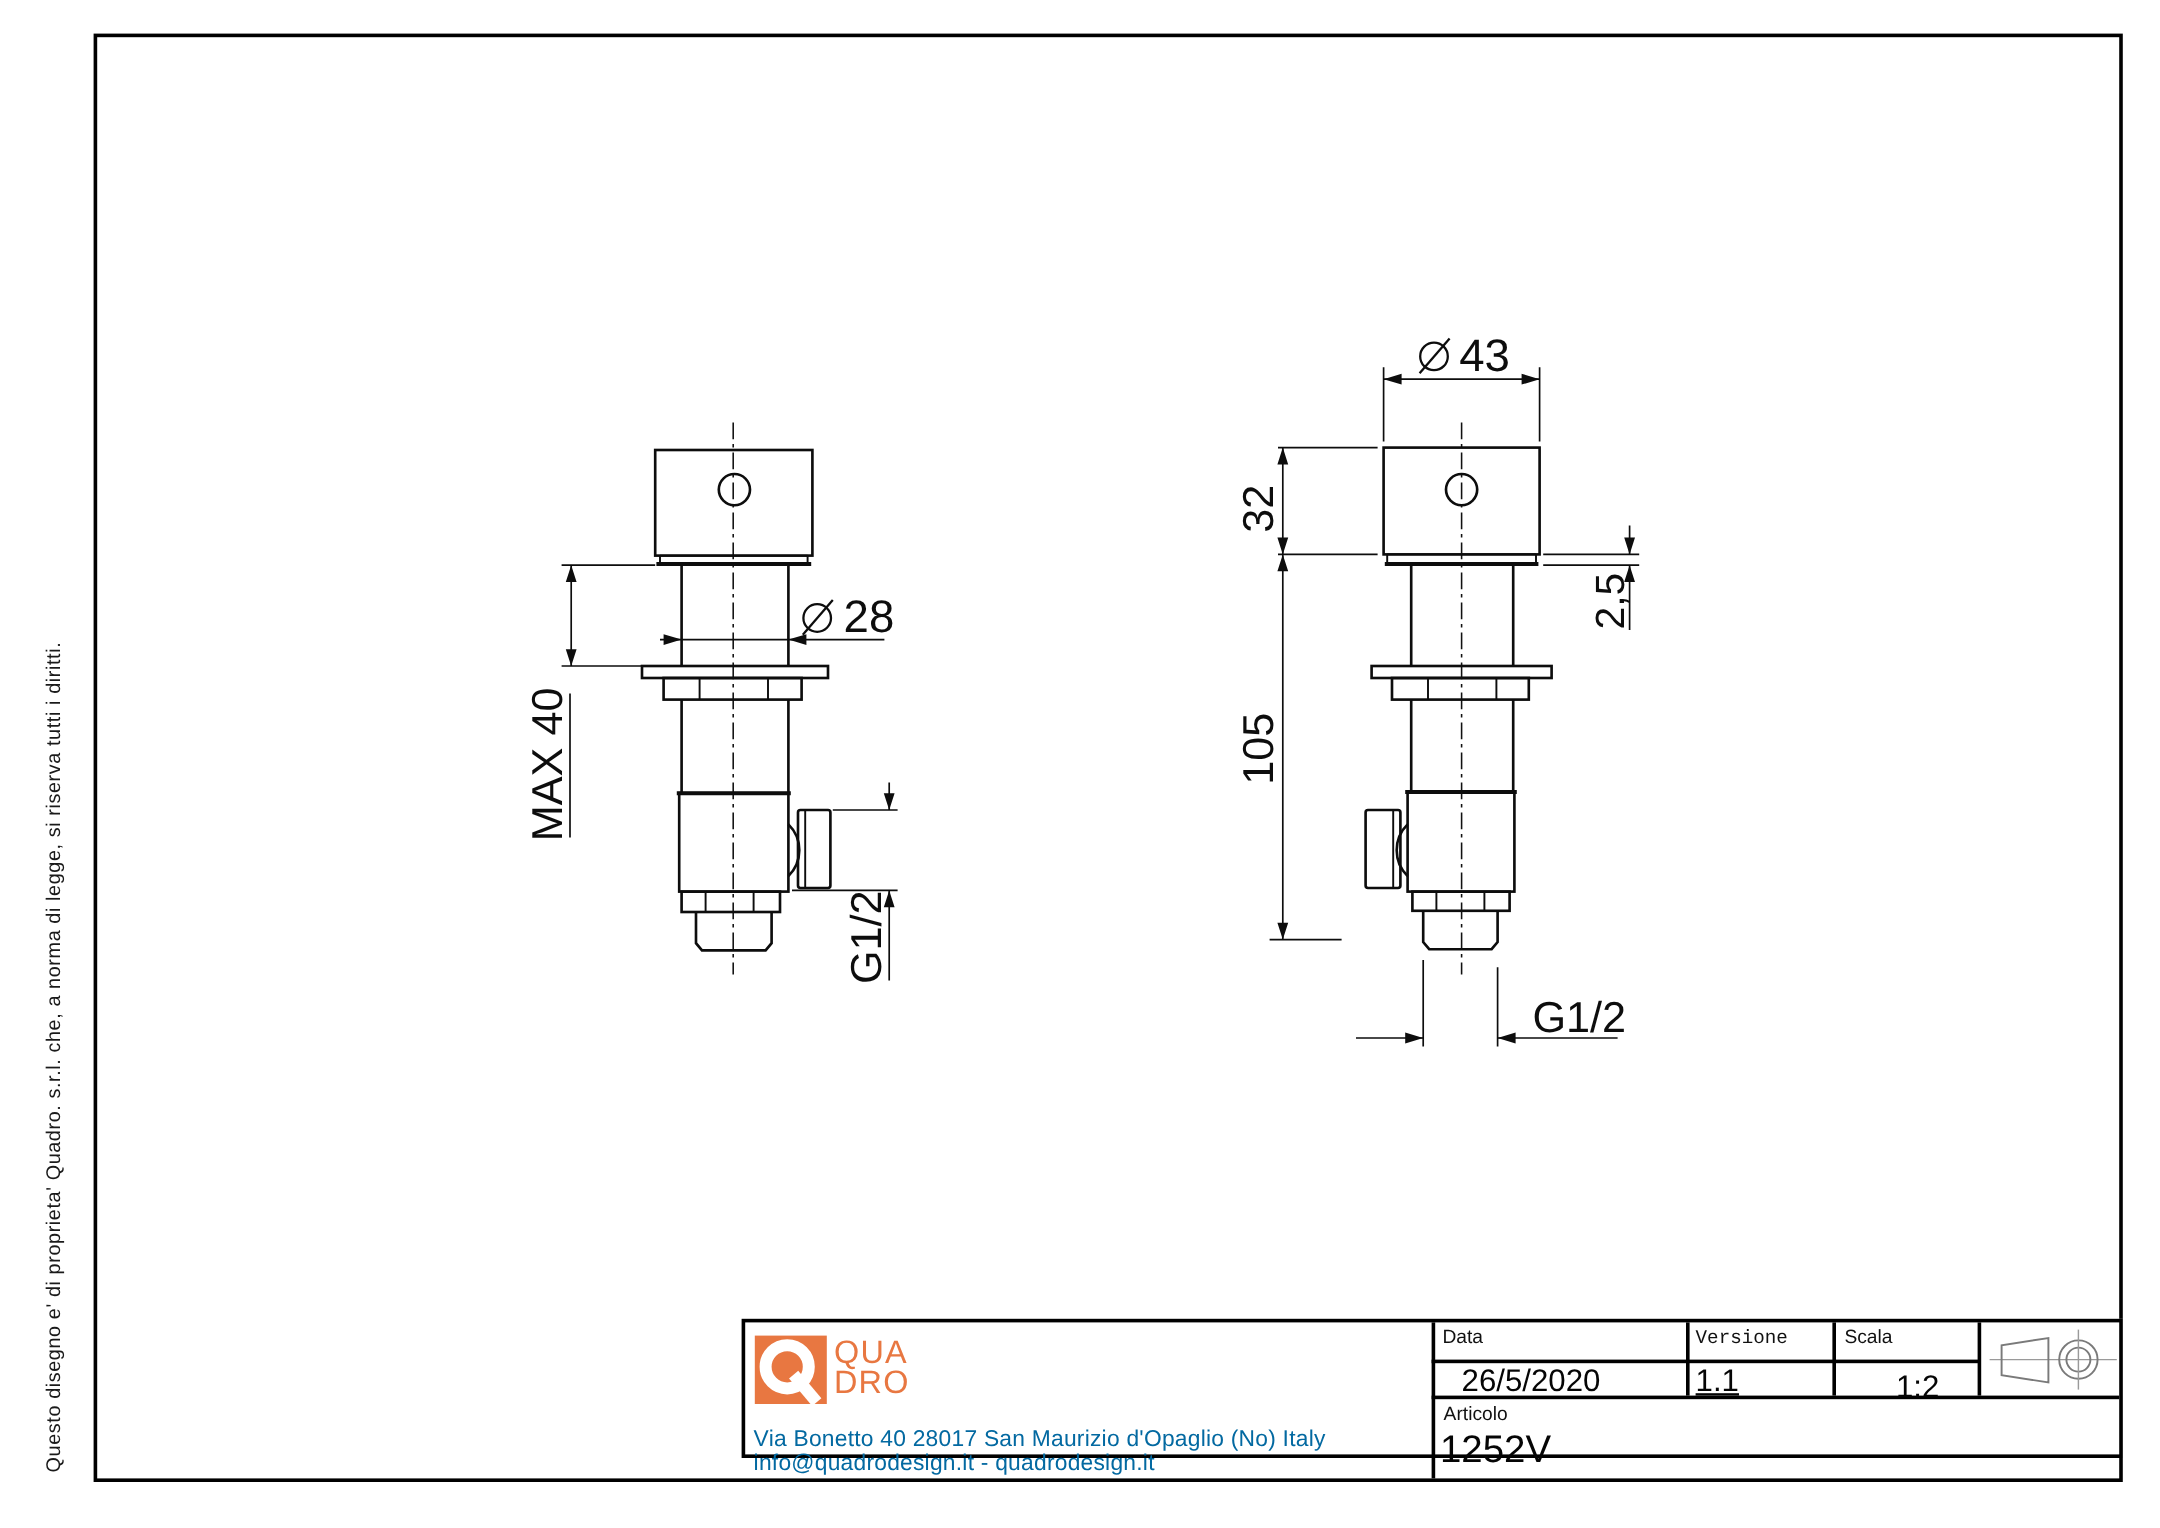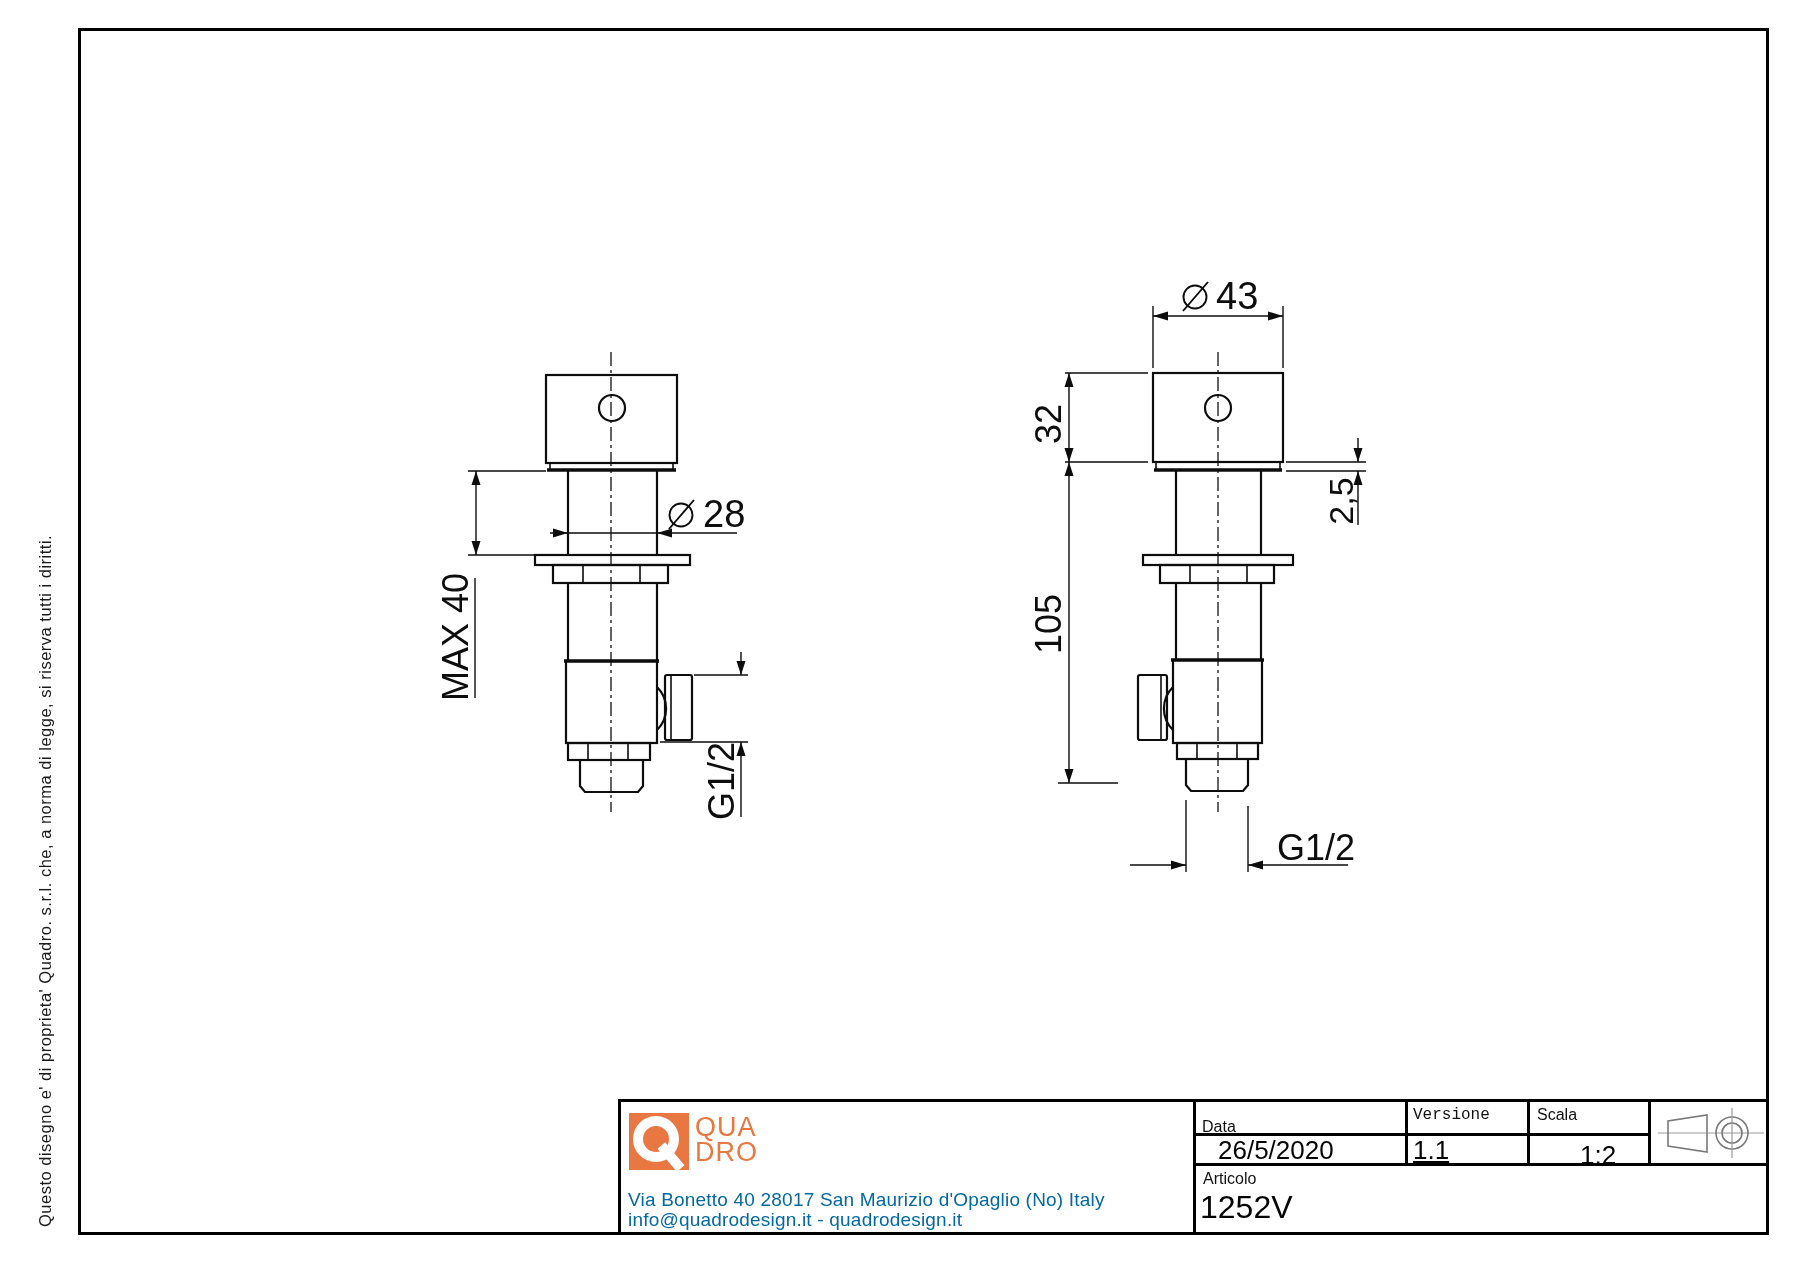--- a/index.html
+++ b/index.html
@@ -6,21 +6,21 @@
   .sheet{position:relative;width:1800px;height:1273px;background:#fff;overflow:hidden;
          font-family:"Liberation Sans",sans-serif;color:#111;}
   .page-border{position:absolute;left:78px;top:28px;width:1691px;height:1207px;
                border:3px solid #000;box-sizing:border-box;}
   .side-note{position:absolute;left:36px;top:1227px;width:800px;
              transform:rotate(-90deg);transform-origin:0 0;
              font-size:16.5px;letter-spacing:.5px;color:#1a1a1a;white-space:nowrap;}
   .canvas{position:absolute;left:0;top:0;width:1800px;height:1273px;z-index:3;pointer-events:none;}
 
   
-  .title-block{position:absolute;left:618px;top:1099px;width:1151px;height:136px;
+  .title-block{position:absolute;left:618px;top:1099px;width:1151px;height:116px;
                border:3px solid #000;box-sizing:border-box;background:#fff;z-index:2;}
   .tb-line{position:absolute;background:#000;}
   .tb-text{position:absolute;white-space:nowrap;}
   .tb-label{font-size:16px;color:#111;}
   .tb-value{font-size:26px;color:#050505;}
   .tb-big{font-size:32px;color:#050505;}
 
   .logo-square{position:absolute;left:8px;top:11px;width:60px;height:57px;background:var(--brand,#e87741);}
   .q-ring{position:absolute;left:4px;top:3px;width:26px;height:26px;border:10px solid #fff;border-radius:50%;}
   .q-tail{position:absolute;left:37px;top:29px;width:10px;height:30px;background:#fff;transform:rotate(-40deg);}
@@ -62,21 +62,21 @@
       <div class="q-ring"></div>
       <div class="q-tail"></div>
     </div>
     <div class="logo-word">
       <div>QUA</div>
       <div>DRO</div>
     </div>
     <div class="addr" style="top:87px;">Via Bonetto 40  28017 San Maurizio d'Opaglio (No) Italy</div>
     <div class="addr" style="top:107px;">info@quadrodesign.it  -  quadrodesign.it</div>
 
-    <div class="tb-text tb-label" style="left:581px;top:16px;">Data</div>
+    <div class="tb-text tb-label" style="left:581px;top:4px;">Data</div>
     <div class="tb-text tb-value" style="left:581px;top:33px;margin-left:16px;">26/5/2020</div>
     <div class="tb-text tb-label" style="left:792px;top:4px;font-family:Liberation Mono, monospace;">Versione</div>
     <div class="tb-text tb-value" style="left:792px;top:33px;text-decoration:underline;">1.1</div>
     <div class="tb-text tb-label" style="left:916px;top:4px;">Scala</div>
     <div class="tb-text tb-value" style="left:916px;top:38px;margin-left:43px;">1:2</div>
     <div class="tb-text tb-label" style="left:582px;top:68px;">Articolo</div>
     <div class="tb-text tb-big" style="left:579px;top:87px;">1252V</div>
   </div>
 
   <svg class="canvas" viewBox="0 0 1800 1273">

